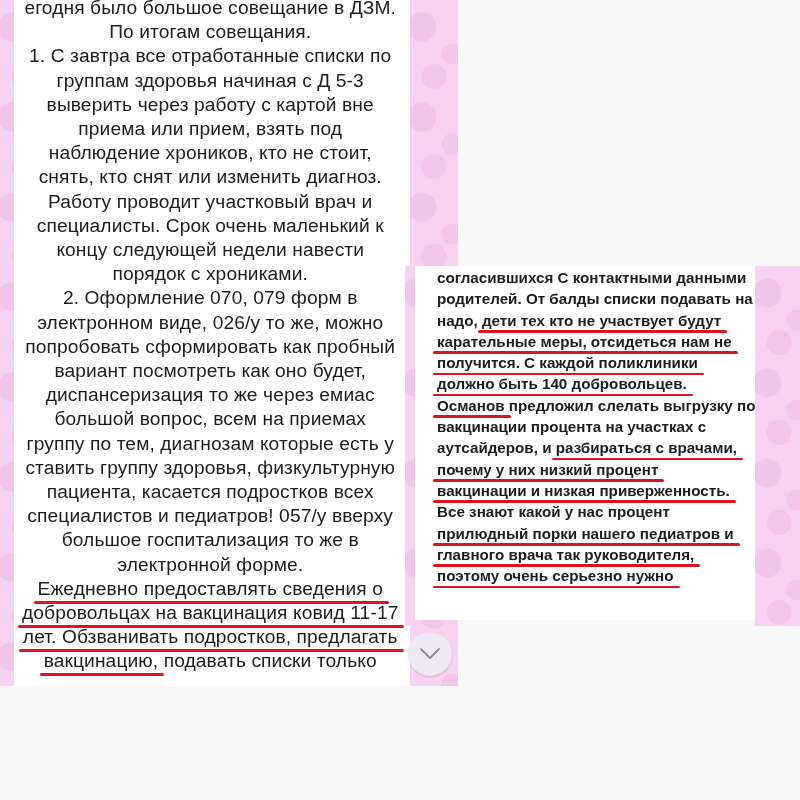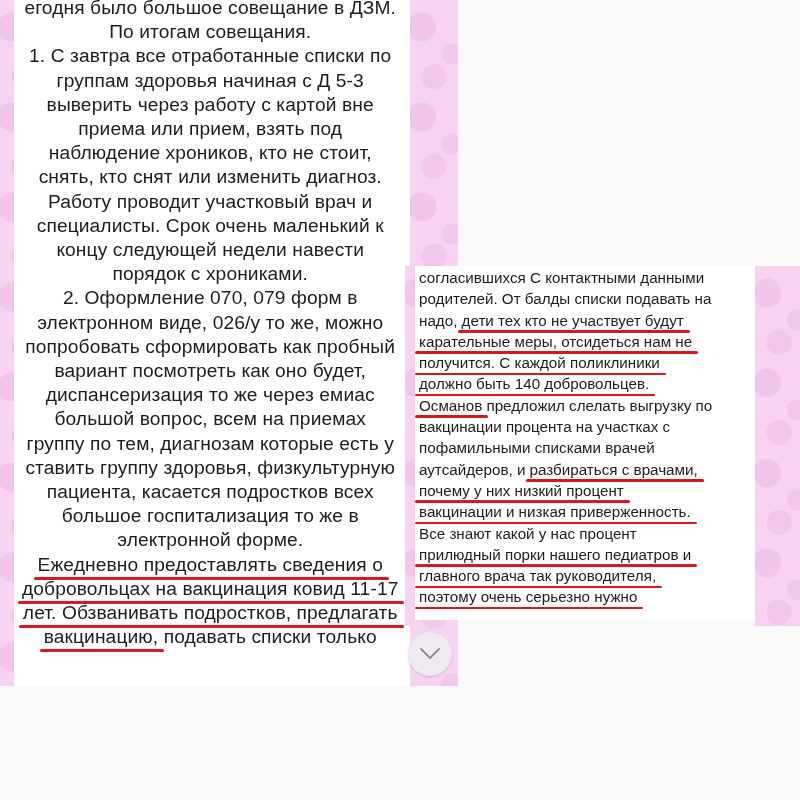--- a/index.html
+++ b/index.html
@@ -32,21 +32,21 @@
   #shot-left { left:0; top:0; width:458px; height:686px;text-align:center; }
   #shot-left .wall-l { left:0; top:0; width:14px; height:686px; }
   #shot-left .wall-r { left:410px; top:0; width:48px; height:686px; }
   #shot-left .bubble { left:14px; top:0; width:396px; height:686px; }
   #shot-left .text { position:absolute; left:8px; top:-4px; font-size:19.2px; line-height:24.2px; letter-spacing:0.1px; }
   
   #shot-right { left:405px; top:266px; width:395px; height:360px; }
   #shot-right .wall-r { left:350px; top:0; width:45px; height:360px; background-color:#f7d3f1; }
   #shot-right .wall-l { left:0; top:0; width:10px; height:360px; }
   #shot-right .bubble { left:10px; top:0; width:340px; height:354px; }
-  #shot-right .text { position:absolute; left:4px; top:1px; font-size:15.2px; line-height:21.3px; }
+  #shot-right .text { position:absolute; left:22px; top:1px; font-size:15.2px; line-height:21.3px;font-weight:bold; }
   #shot-right .ul::after { height:2.6px; bottom:-4px; }
   .scroll-btn {
     position:absolute; left:408px; top:632px; width:44px; height:44px; border-radius:50%;
     background:#efe9f1; box-shadow:0 1px 2px rgba(0,0,0,0.15);
     display:flex; align-items:center; justify-content:center;
   }
 </style>
 </head>
 <body>
 
@@ -69,20 +69,21 @@
         <span class="line"><span>порядок с хрониками.</span></span>
         <span class="line"><span>2. Оформление 070, 079 форм в</span></span>
         <span class="line"><span>электронном виде, 026/у то же, можно</span></span>
         <span class="line"><span>попробовать сформировать как пробный</span></span>
         <span class="line"><span>вариант посмотреть как оно будет,</span></span>
         <span class="line"><span>диспансеризация то же через емиас</span></span>
         <span class="line"><span>большой вопрос, всем на приемах</span></span>
         <span class="line"><span>группу по тем, диагнозам которые есть у</span></span>
         <span class="line"><span>ставить группу здоровья, физкультурную</span></span>
         <span class="line"><span>пациента, касается подростков всех</span></span>
+        <span class="line"><span>специалистов и педиатров!  057/у вверху</span></span>
         <span class="line"><span>большое госпитализация то же в</span></span>
         <span class="line"><span>электронной форме.</span></span>
         <span class="line"><span class="ul">Ежедневно предоставлять сведения о</span></span>
         <span class="line"><span class="ul">добровольцах на вакцинация ковид 11-17</span></span>
         <span class="line"><span class="ul">лет. Обзванивать подростков, предлагать</span></span>
         <span class="line"><span class="ul">вакцинацию,</span><span> подавать списки только</span></span>
       </div>
   </div>
 </div>
 
@@ -98,21 +99,20 @@
   <div class="bubble">
     <div class="text" id="right-text">
         <span class="line"><span>согласившихся   С контактными данными</span></span>
         <span class="line"><span>родителей. От балды списки подавать на</span></span>
         <span class="line"><span>надо, </span><span class="ul">дети тех кто не участвует будут</span></span>
         <span class="line"><span class="ul">карательные меры, отсидеться нам не</span></span>
         <span class="line"><span class="ul">получится. С каждой поликлиники</span></span>
         <span class="line"><span class="ul">должно быть 140 добровольцев.</span></span>
         <span class="line"><span class="ul">Османов</span><span> предложил слелать выгрузку по</span></span>
         <span class="line"><span>вакцинации процента на участках с</span></span>
-        <span class="line"><span>пофамильными списками  врачей</span></span>
         <span class="line"><span>аутсайдеров, и </span><span class="ul">разбираться с врачами,</span></span>
         <span class="line"><span class="ul">почему у них низкий процент</span></span>
         <span class="line"><span class="ul">вакцинации и низкая приверженность.</span></span>
         <span class="line"><span>Все знают какой у нас процент</span></span>
         <span class="line"><span class="ul">прилюдный порки нашего педиатров и</span></span>
         <span class="line"><span class="ul">главного врача так руководителя,</span></span>
         <span class="line"><span class="ul">поэтому очень серьезно нужно</span></span>
       </div>
   </div>
 </div>

